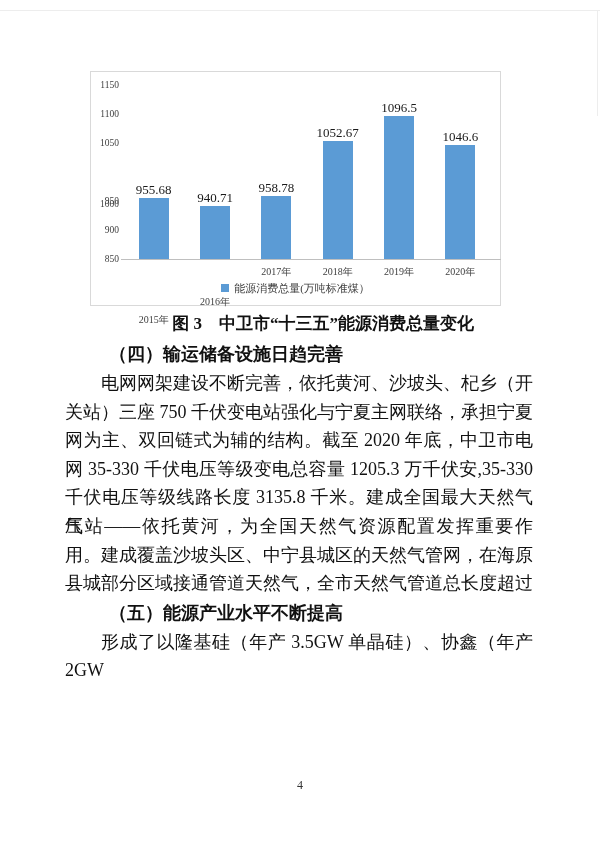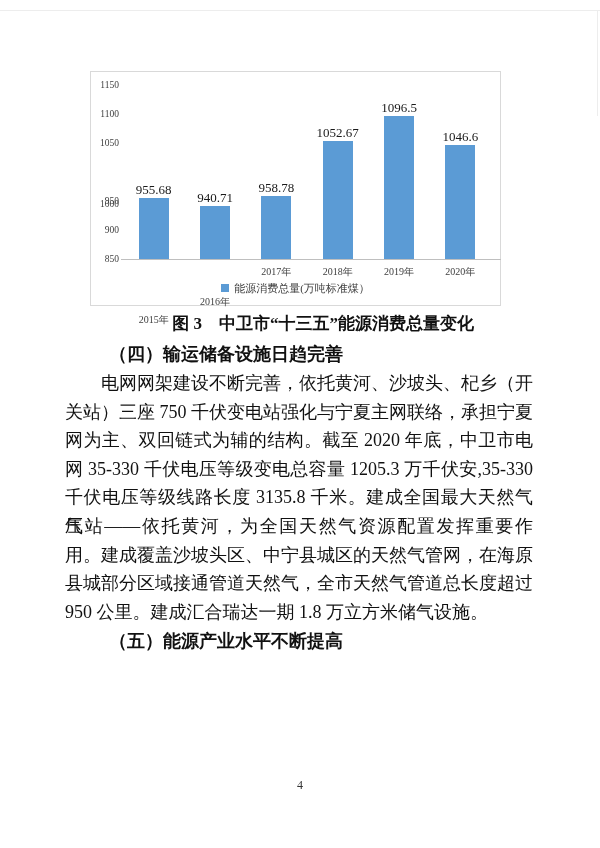--- a/index.html
+++ b/index.html
@@ -85,19 +85,19 @@
     <div id="blocks">
         <div class="heading">（四）输运储备设施日趋完善</div>
         <div class="line fill indent">电网网架建设不断完善，依托黄河、沙坡头、杞乡（开</div>
         <div class="line fill">关站）三座 750 千伏变电站强化与宁夏主网联络，承担宁夏</div>
         <div class="line fill">网为主、双回链式为辅的结构。截至 2020 年底，中卫市电</div>
         <div class="line fill">网 35-330 千伏电压等级变电总容量 1205.3 万千伏安,35-330</div>
         <div class="line fill">千伏电压等级线路长度 3135.8 千米。建成全国最大天然气压</div>
         <div class="line fill">气站——依托黄河，为全国天然气资源配置发挥重要作</div>
         <div class="line fill">用。建成覆盖沙坡头区、中宁县城区的天然气管网，在海原</div>
         <div class="line fill">县城部分区域接通管道天然气，全市天然气管道总长度超过</div>
-        <div class="line">950 公里。建成汇合瑞达一期 1.8 万立方米储气设施。</div>
         <div class="heading">（五）能源产业水平不断提高</div>
+        <div class="line fill indent">形成了以隆基硅（年产 3.5GW 单晶硅）、协鑫（年产 2GW</div>
       </div>
   </div>
 
   <div class="page-number">4</div>
 </div>
 
 </body></html>

